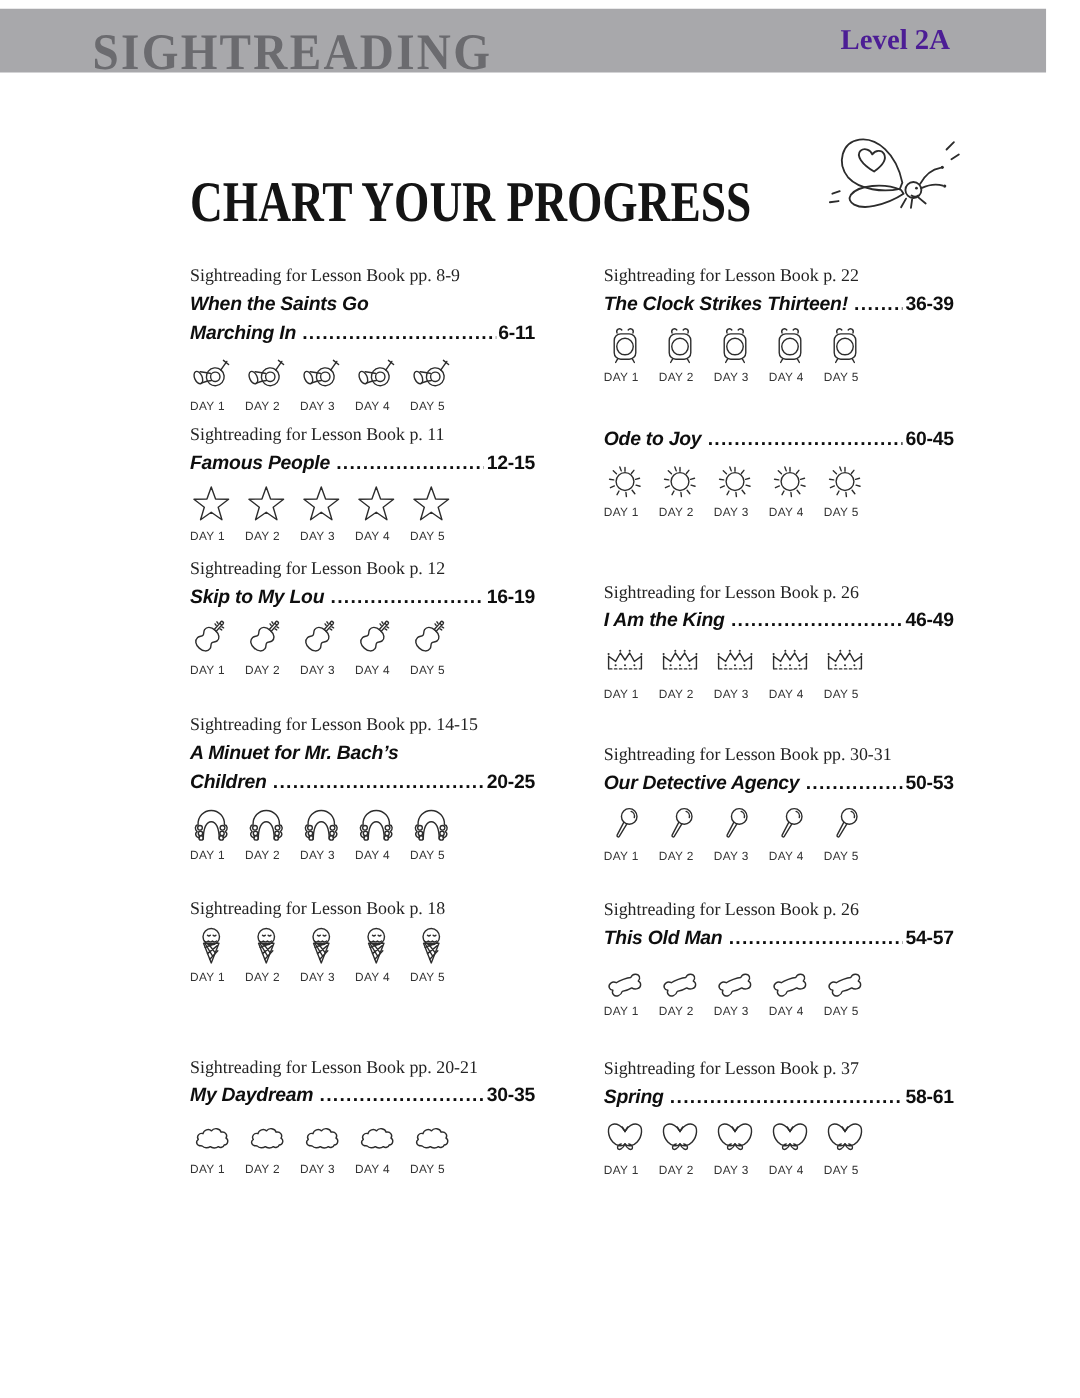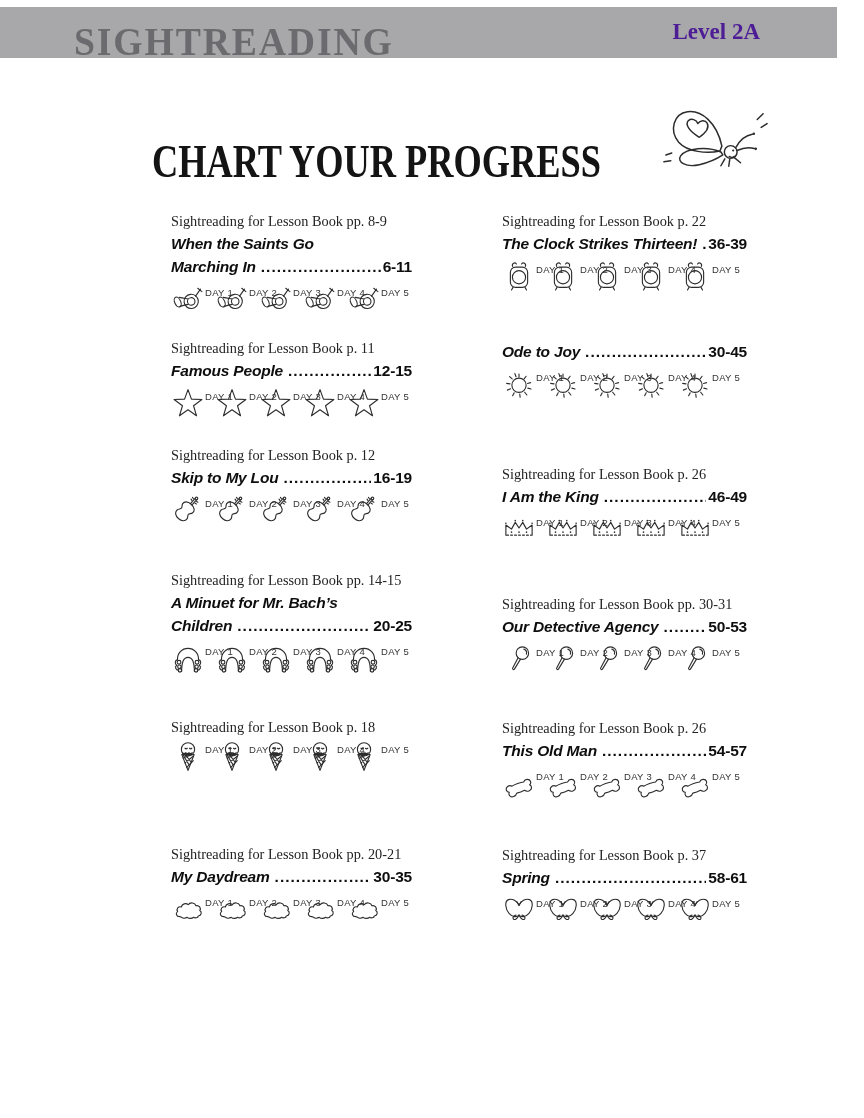--- a/index.html
+++ b/index.html
@@ -19,21 +19,21 @@
               font-family:"Liberation Serif",serif;font-weight:bold;font-size:46px;line-height:44px;
               color:#141414;transform:scaleX(0.79);transform-origin:left top;white-space:nowrap;letter-spacing:0;}
 
   
   .butterfly{position:absolute;left:660px;top:104px;width:110px;height:96px;}
 
   
   .col{position:absolute;top:0;height:1118px;}
   .col-left{left:152px;width:276px;}
   .col-right{left:483px;width:280px;}
-  .entry{position:absolute;left:0;right:16px;margin-left:19px;}
+  .entry{position:absolute;left:0;right:0;}
   .col-left  .entry:nth-child(1){top:213px}
   .col-left  .entry:nth-child(2){top:340px}
   .col-left  .entry:nth-child(3){top:447px}
   .col-left  .entry:nth-child(4){top:572px}
   .col-left  .entry:nth-child(5){top:719px}
   .col-left  .entry:nth-child(6){top:846px}
   .col-right .entry:nth-child(1){top:213px}
   .col-right .entry:nth-child(2){top:340px}
   .col-right .entry:nth-child(3){top:466px}
   .col-right .entry:nth-child(4){top:596px}
@@ -43,21 +43,21 @@
   .ref{font-family:"Liberation Serif",serif;font-size:14.3px;line-height:16px;color:#232323;margin-bottom:3px;white-space:nowrap;}
   .title-line{font-weight:bold;font-size:15.5px;line-height:23px;letter-spacing:-0.2px;color:#0e0e0e;white-space:nowrap;}
   .title-last{display:flex;align-items:baseline;}
   .title-text{flex:0 0 auto;font-style:italic;}
   .leader{flex:1 1 auto;overflow:hidden;white-space:nowrap;margin:0 2px 0 5px;}
   .leader::after{content:"...................................................................................";
                  font-weight:bold;letter-spacing:1px;color:#0e0e0e;}
   .pages{flex:0 0 auto;}
 
   .cells{display:flex;margin-top:5px;}
-  .cell{width:44px;flex:0 0 44px;display:flex;align-items:flex-start;}
+  .cell{width:44px;flex:0 0 44px;display:flex;flex-direction:column;align-items:flex-start;}
   .icon{display:block;height:33px;}
   .icon svg{display:block;}
   .day{margin-top:4px;font-size:9.5px;letter-spacing:0.3px;color:#333333;white-space:nowrap;}
 </style>
 </head>
 <body>
 
 <div class="page">
 
   <div class="header-bar">
@@ -567,21 +567,21 @@
               </svg>
             </span>
             <div class="day">DAY 5</div>
           </div>
         </div>
       </div>
       <div class="entry">
         <div class="title-line title-last">
           <span class="title-text">Ode to Joy</span>
           <span class="leader"></span>
-          <span class="pages">30-45</span>
+          <span class="pages">60-45</span>
         </div>
         <div class="cells">
           <div class="cell">
             <span class="icon">
               <svg viewBox="0 0 44 44" width="34" height="33" fill="none" stroke="#2d2d2d" stroke-width="1.5" stroke-linecap="round" stroke-linejoin="round">
                 <circle cx="22" cy="23" r="9.5"></circle>
                 <path d="M22 8 L22 12 M31.5 11 L28.8 14.4 M37.5 19.5 L33.3 20.6 M38 28 L33.8 26.8 M32.5 36 L29.6 32.3 M23.5 39 L23 34.7 M13.5 37 L15.6 33.1 M6.5 29.5 L10.7 27.7 M5.5 20.5 L10 21.2 M9.5 11.5 L12.9 14.6 M16.5 7.5 L18 11.6"></path>
               </svg>
             </span>
             <div class="day">DAY 1</div>

